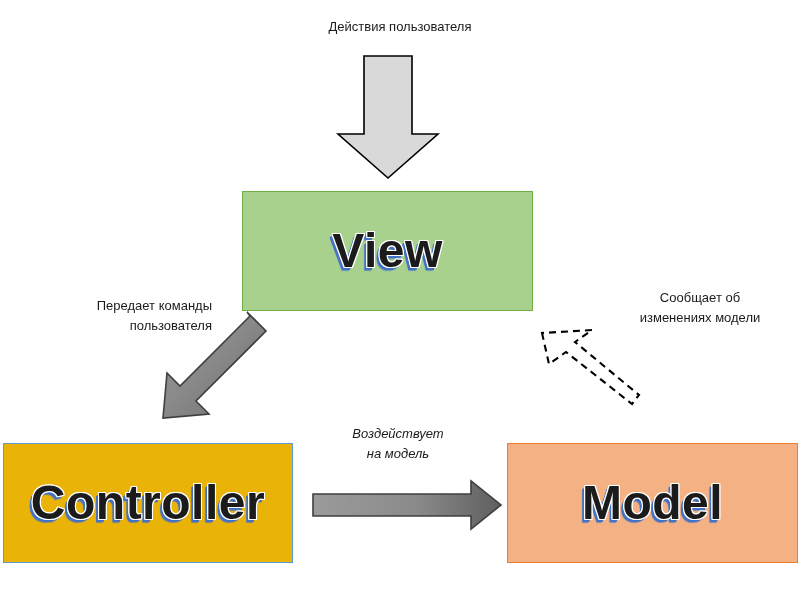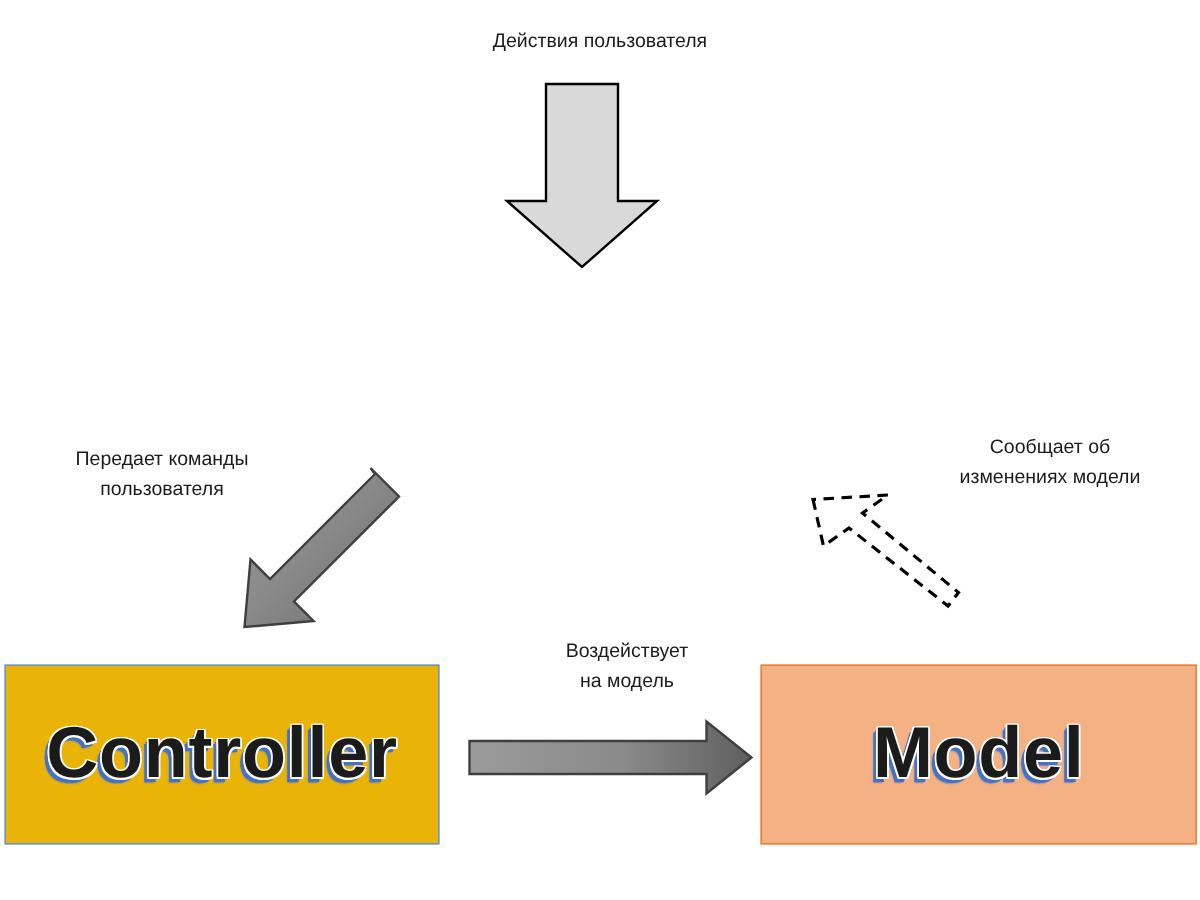--- a/index.html
+++ b/index.html
@@ -75,33 +75,36 @@
 
     <polygon points="364,56 412,56 412,134 438,134 388,178 338,134 364,134" fill="#D9D9D9" stroke="#000000" stroke-width="1.6" stroke-linejoin="miter"></polygon>
 
     <polygon points="247,312 266,331 196,401 209,414 163,418 167,373 180,386 250,316" fill="url(#grad-diag)" stroke="#3F3F3F" stroke-width="1.6" stroke-linejoin="miter"></polygon>
 
     <polygon points="313,494 471,494 471,481 501,505 471,529 471,516 313,516" fill="url(#grad-horiz)" stroke="#3F3F3F" stroke-width="1.6" stroke-linejoin="miter"></polygon>
 
     <polygon points="542,333 549,364 566,352 632,404 639,395 575,342 592,330" fill="#ffffff" stroke="#000000" stroke-width="2.1" stroke-dasharray="7,5" stroke-linejoin="miter"></polygon>
   </svg>
 
+  <div class="node-box" style="left:242px; top:191px; width:291px; height:120px; background:#A9D18E; border:1px solid #70AD47;">
+    <span class="node-label">View</span>
+  </div>
 
   <div class="node-box" style="left:3px; top:443px; width:290px; height:120px; background:#eab308; border:1px solid #5B9BD5;">
     <span class="node-label">Controller</span>
   </div>
 
   <div class="node-box" style="left:507px; top:443px; width:291px; height:120px; background:#F4B183; border:1px solid #ED7D31;">
     <span class="node-label">Model</span>
   </div>
 
   <div class="caption" style="left:283px; top:17px; width:234px;">Действия пользователя</div>
 
-  <div class="caption" style="left:4px; top:296px; width:208px;">Передает команды
+  <div class="caption" style="left:4px; top:296px; width:208px;text-align:right;">Передает команды
 пользователя</div>
 
   <div class="caption" style="left:600px; top:288px; width:200px;">Сообщает об
 изменениях модели</div>
 
-  <div class="caption" style="left:340px; top:424px; width:156px;">Воздействует
+  <div class="caption" style="left:320px; top:424px; width:156px;font-style:italic;">Воздействует
 на модель</div>
 
 </div>
 
 </body></html>

